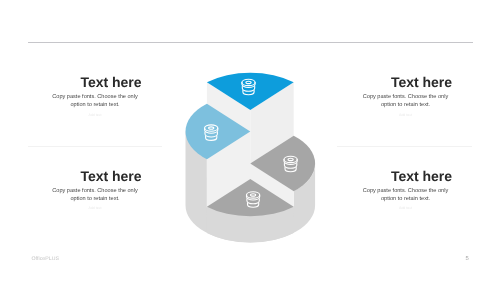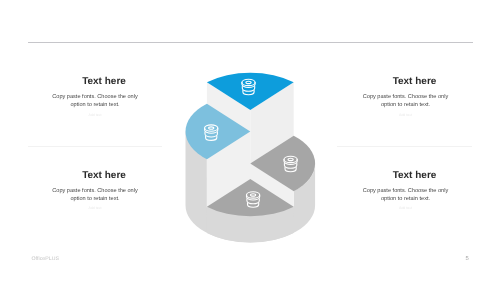--- a/index.html
+++ b/index.html
@@ -8,22 +8,22 @@
        -webkit-font-smoothing:antialiased;
        text-rendering:geometricPrecision;}
   *{-webkit-font-smoothing:antialiased;}
   .slide{position:relative;width:500px;height:281px;overflow:hidden;}
   .rule{position:absolute;height:1px;}
   .rule.top{left:27.5px;top:42px;width:445px;background:#c6c6ca;}
   .rule.midl{left:28px;top:146px;width:134px;background:#f2f2f2;}
   .rule.midr{left:337px;top:146px;width:135px;background:#f2f2f2;}
 
   .block{position:absolute;width:92px;text-align:center;}
-  .block .title{position:absolute;left:9px;width:92px;top:1px;
-                font-size:10px;font-weight:bold;color:#2a2a2a;line-height:10px;
+  .block .title{position:absolute;left:16px;width:92px;top:1px;
+                font-size:14px;font-weight:bold;color:#2a2a2a;line-height:10px;
                 white-space:nowrap;}
   .block .body{position:absolute;left:0;width:92px;top:17px;
                font-size:5.6px;color:#4a4a4a;line-height:8.3px;}
   .block .tiny{position:absolute;left:0;width:92px;top:36.5px;
                font-size:3.5px;color:#e9e9e9;line-height:4px;}
 
   .b-tl{left:49px;top:76px;}
   .b-tr{left:359.5px;top:76px;}
   .b-bl{left:49px;top:169.5px;}
   .b-br{left:359.5px;top:169.5px;}

